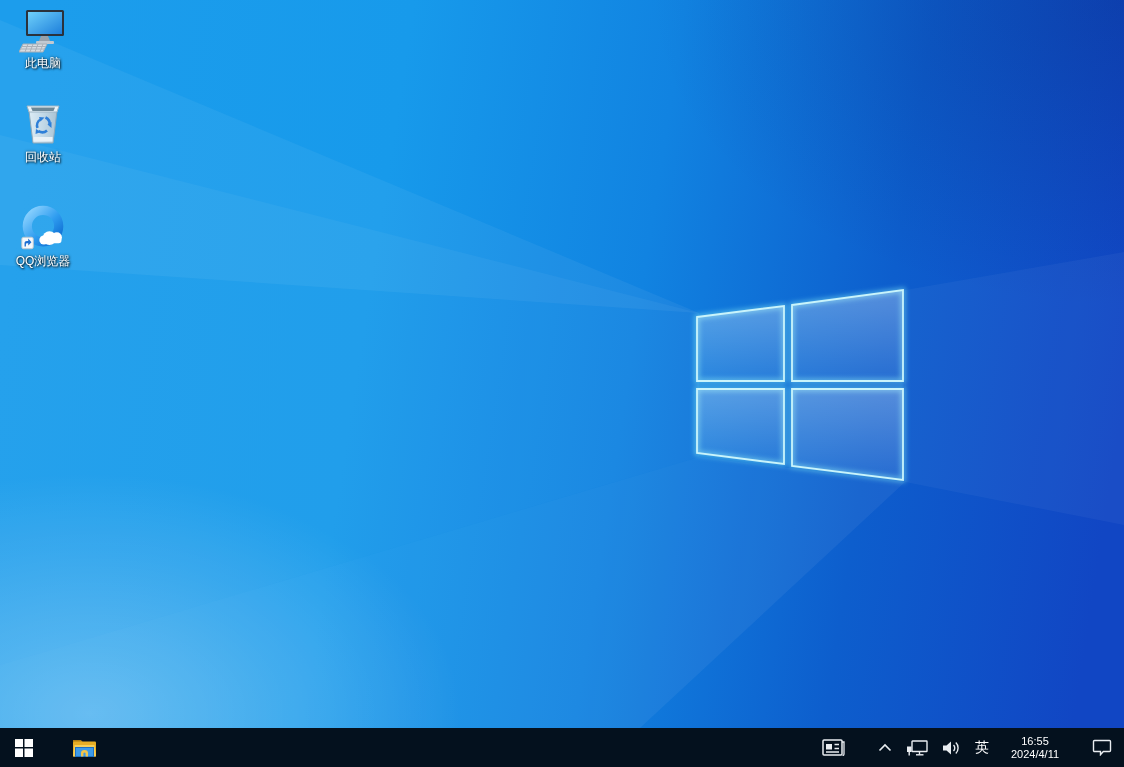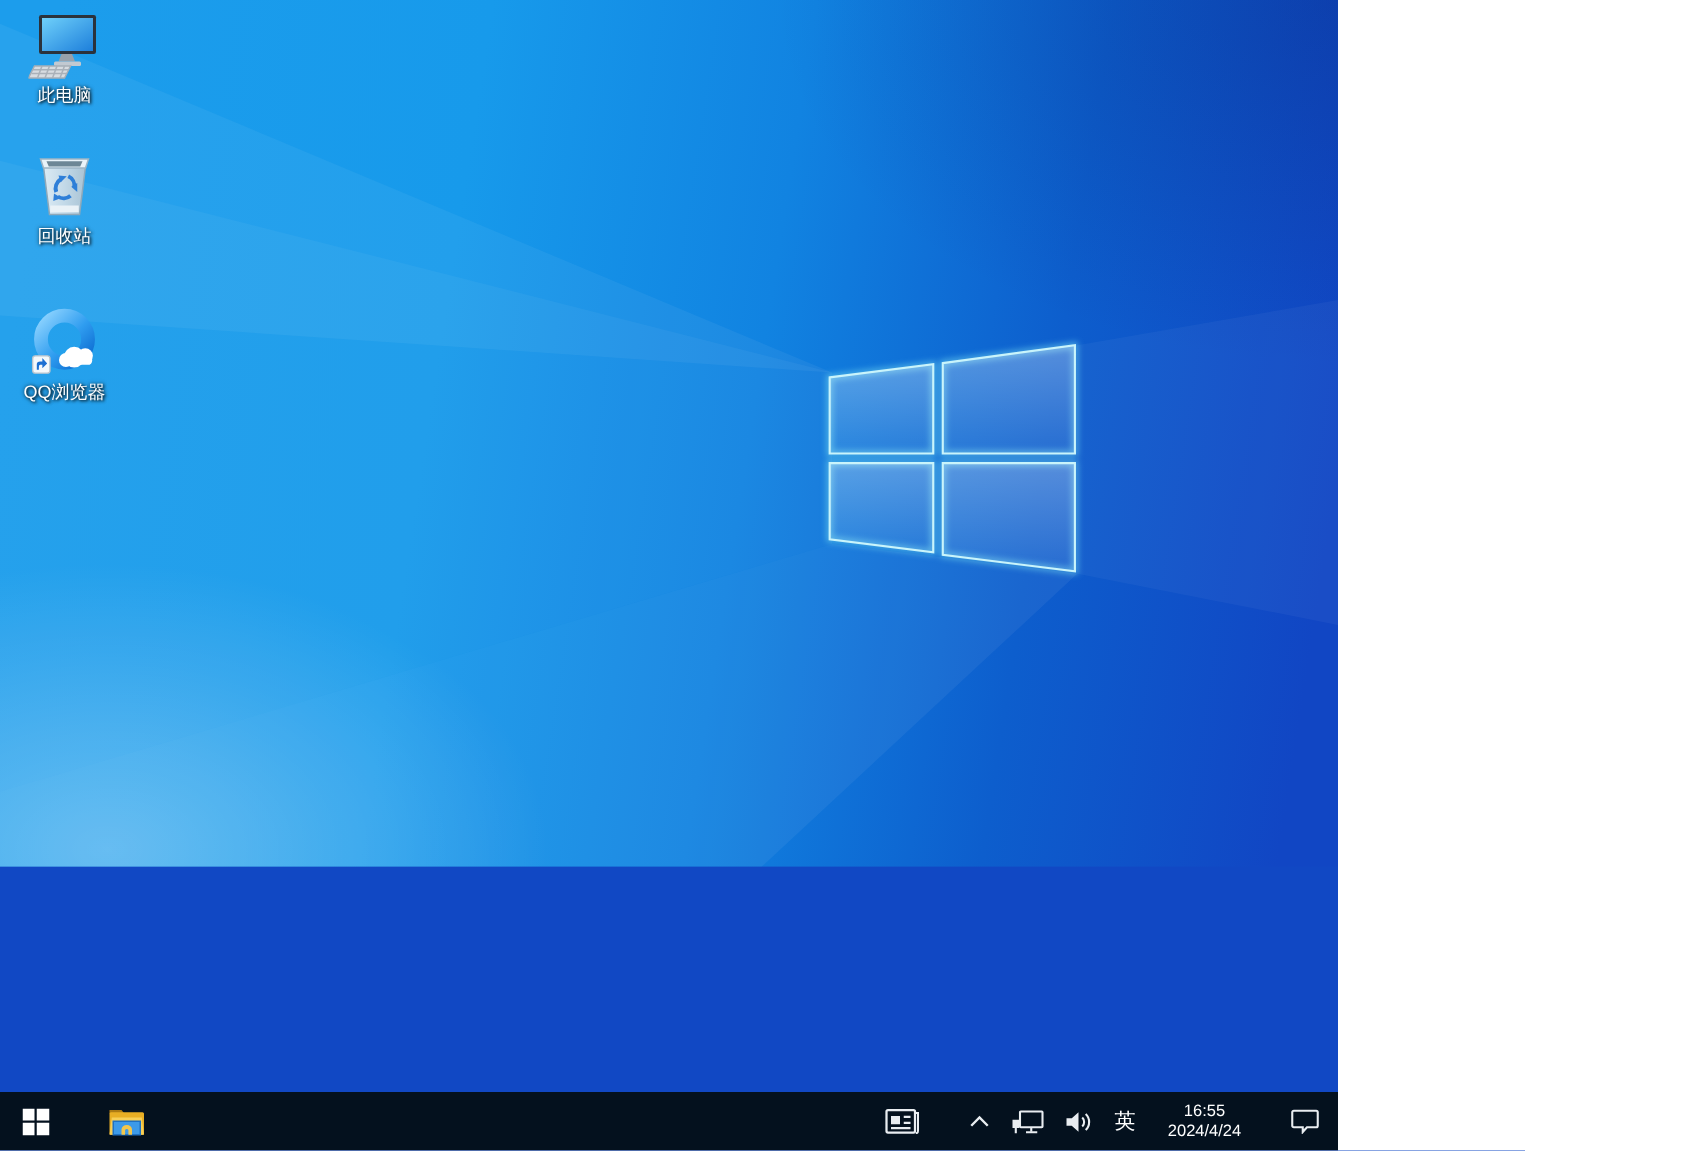--- a/index.html
+++ b/index.html
@@ -1,17 +1,17 @@
 <!DOCTYPE html>
 <html><head>
 <meta charset="utf-8">
 <style>
   html,body{margin:0;padding:0;width:1124px;height:767px;overflow:hidden;
     font-family:"Liberation Sans","DejaVu Sans",sans-serif;}
-  .screen{position:relative;width:892px;height:767px;background:#1148c4;}
+  .screen{position:relative;width:1124px;height:767px;background:#1148c4;}
 
   
   .desktop{position:absolute;inset:0 0 39px 0;overflow:hidden;}
   .wallpaper{position:absolute;inset:0;display:block;}
 
   
   .icon-grid{position:absolute;top:0;left:0;}
   .desktop-icon{position:absolute;left:4px;width:78px;display:flex;flex-direction:column;
     align-items:center;cursor:default;}
   .desktop-icon .art{width:48px;height:48px;display:flex;align-items:center;justify-content:center;}
@@ -238,21 +238,21 @@
           <path d="M13.8,2.6 a7.5,7.5 0 0 1 0,10.8" fill="none" stroke="#e9edf1" stroke-width="1.4"></path>
         </svg>
       </div>
 
       <div class="tb-btn lang">
         <span>英</span>
       </div>
 
       <div class="tb-btn clock">
         <span>16:55</span>
-        <span>2024/4/24</span>
+        <span>2024/4/11</span>
       </div>
 
       <div class="tb-btn action">
         <svg width="20" height="17" viewBox="0 0 20 17">
           <path d="M2.5,1.5 h15 a1,1 0 0 1 1,1 v9 a1,1 0 0 1 -1,1 h-6.2 l-2.8,3.2 v-3.2 h-6 a1,1 0 0 1 -1,-1 v-9 a1,1 0 0 1 1,-1 z" fill="none" stroke="#e9edf1" stroke-width="1.4"></path>
         </svg>
       </div>
 
     </div>
   </div>

